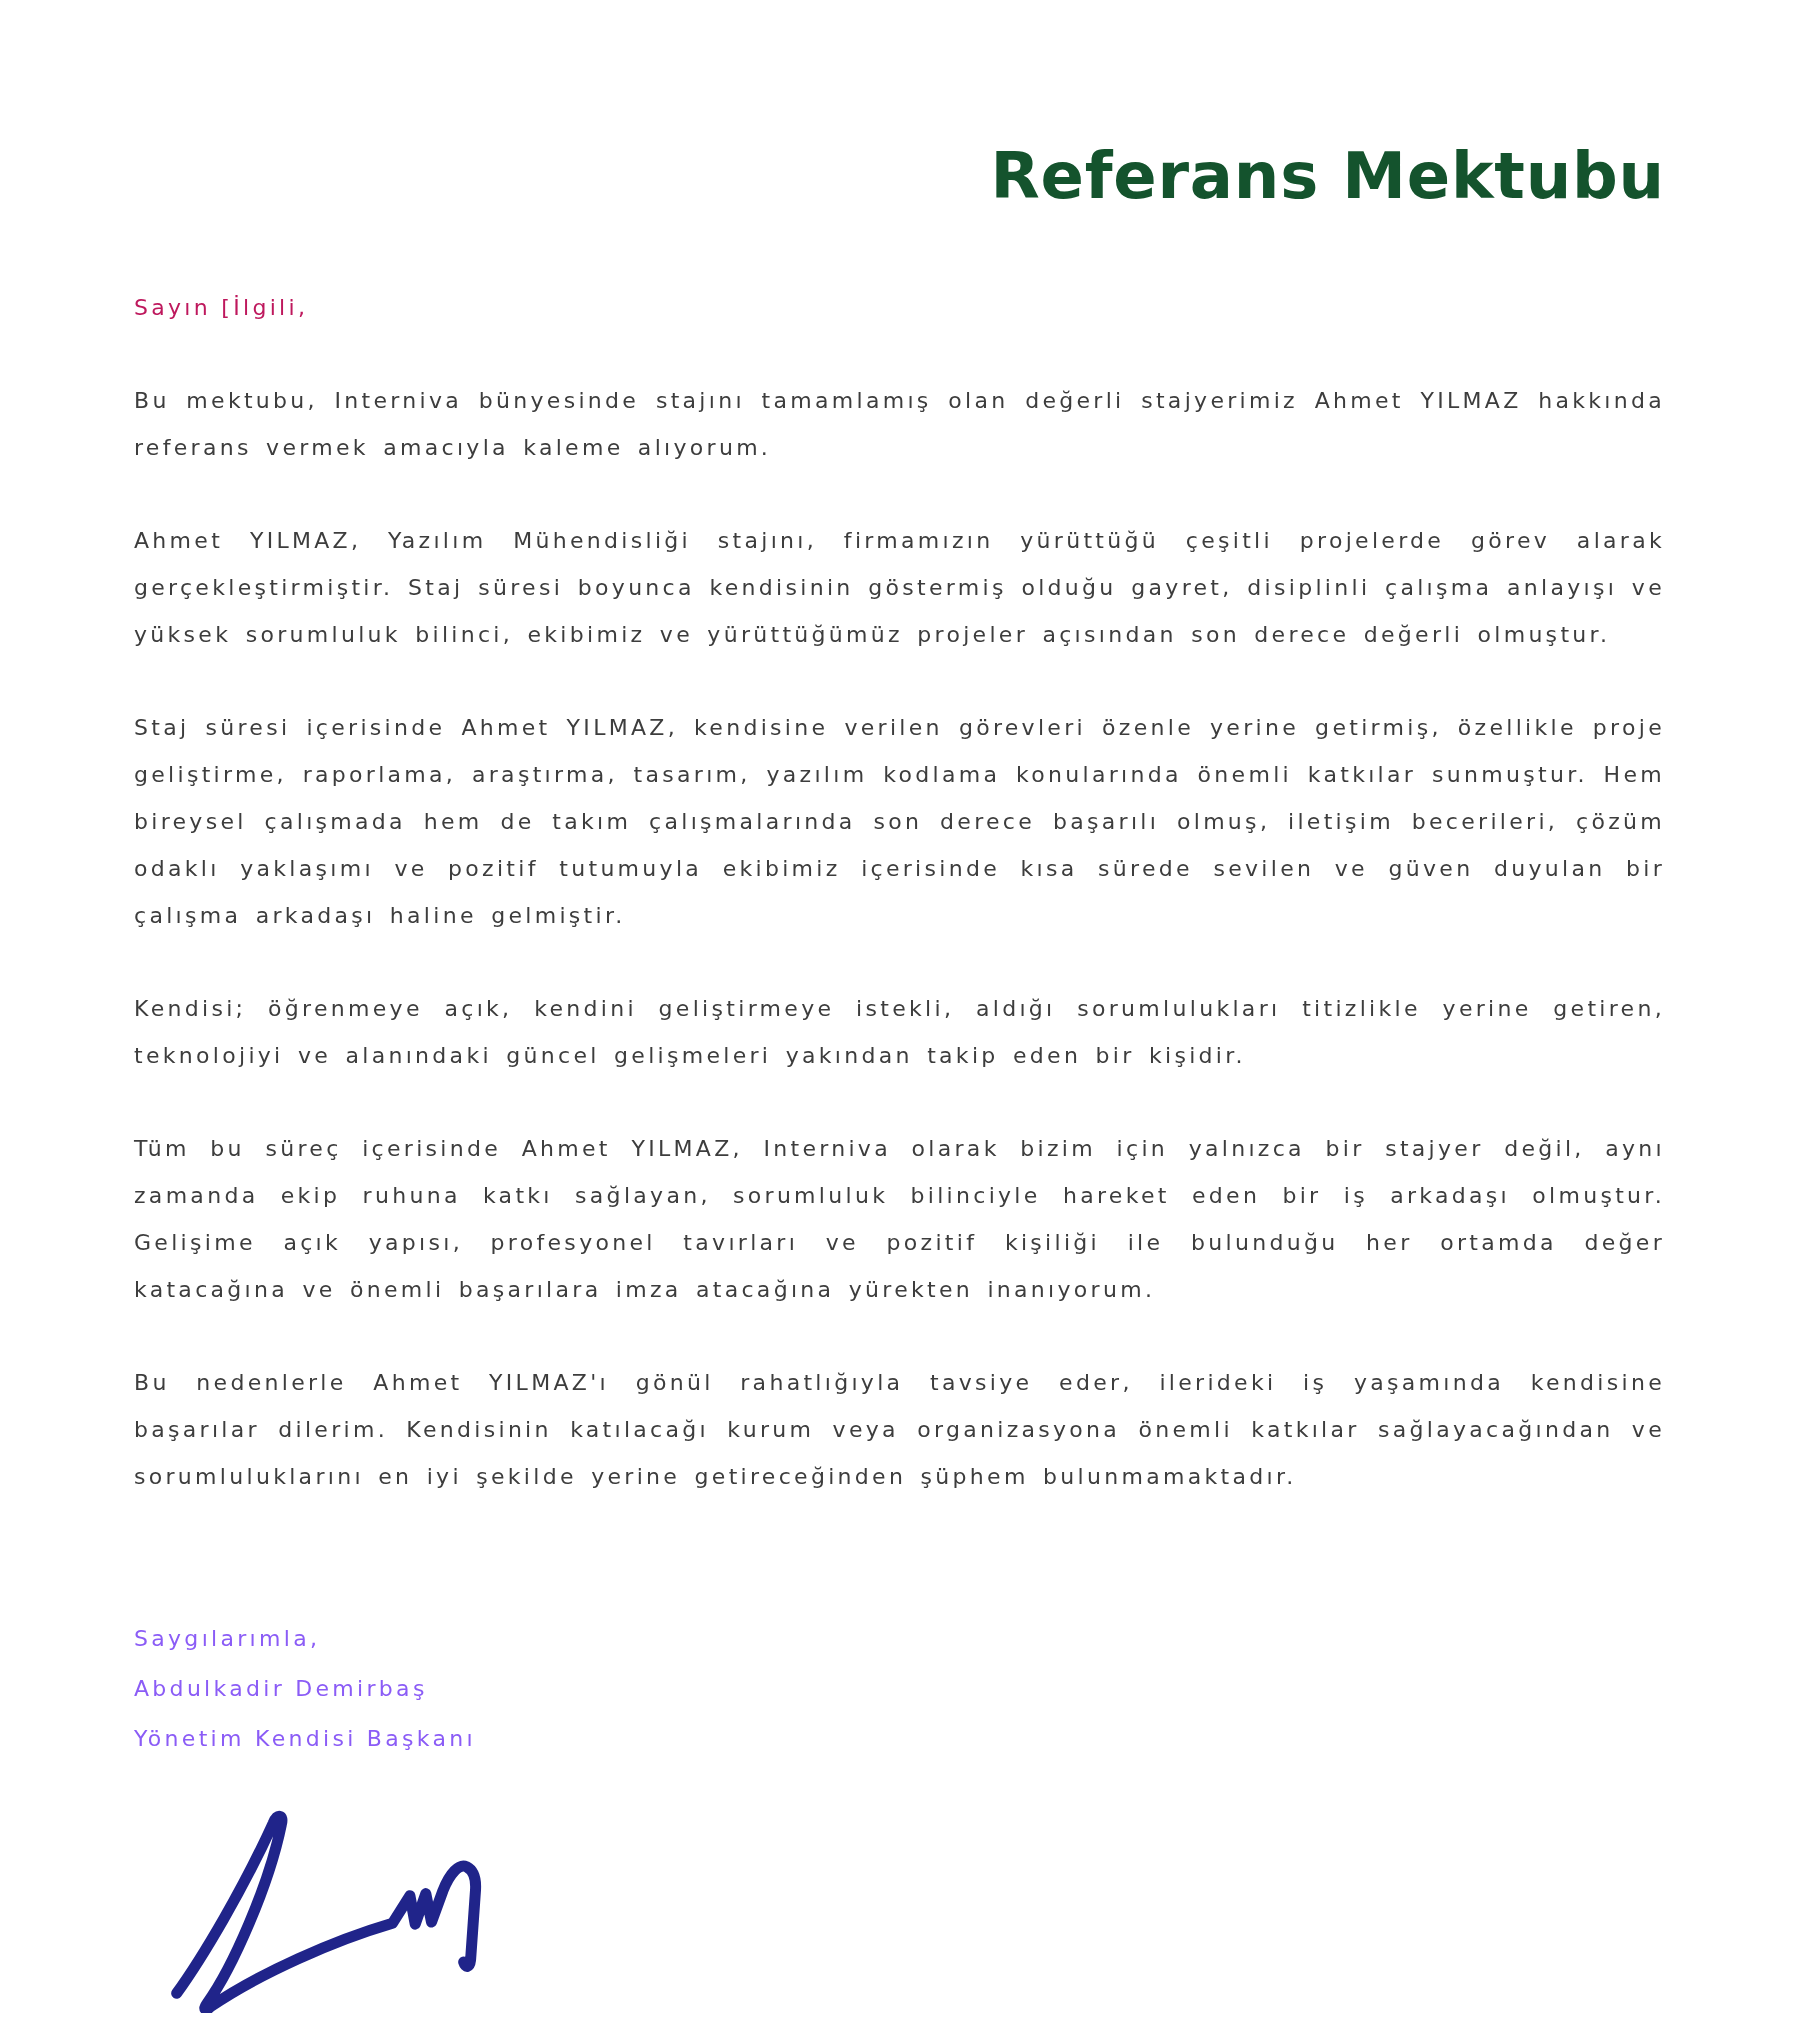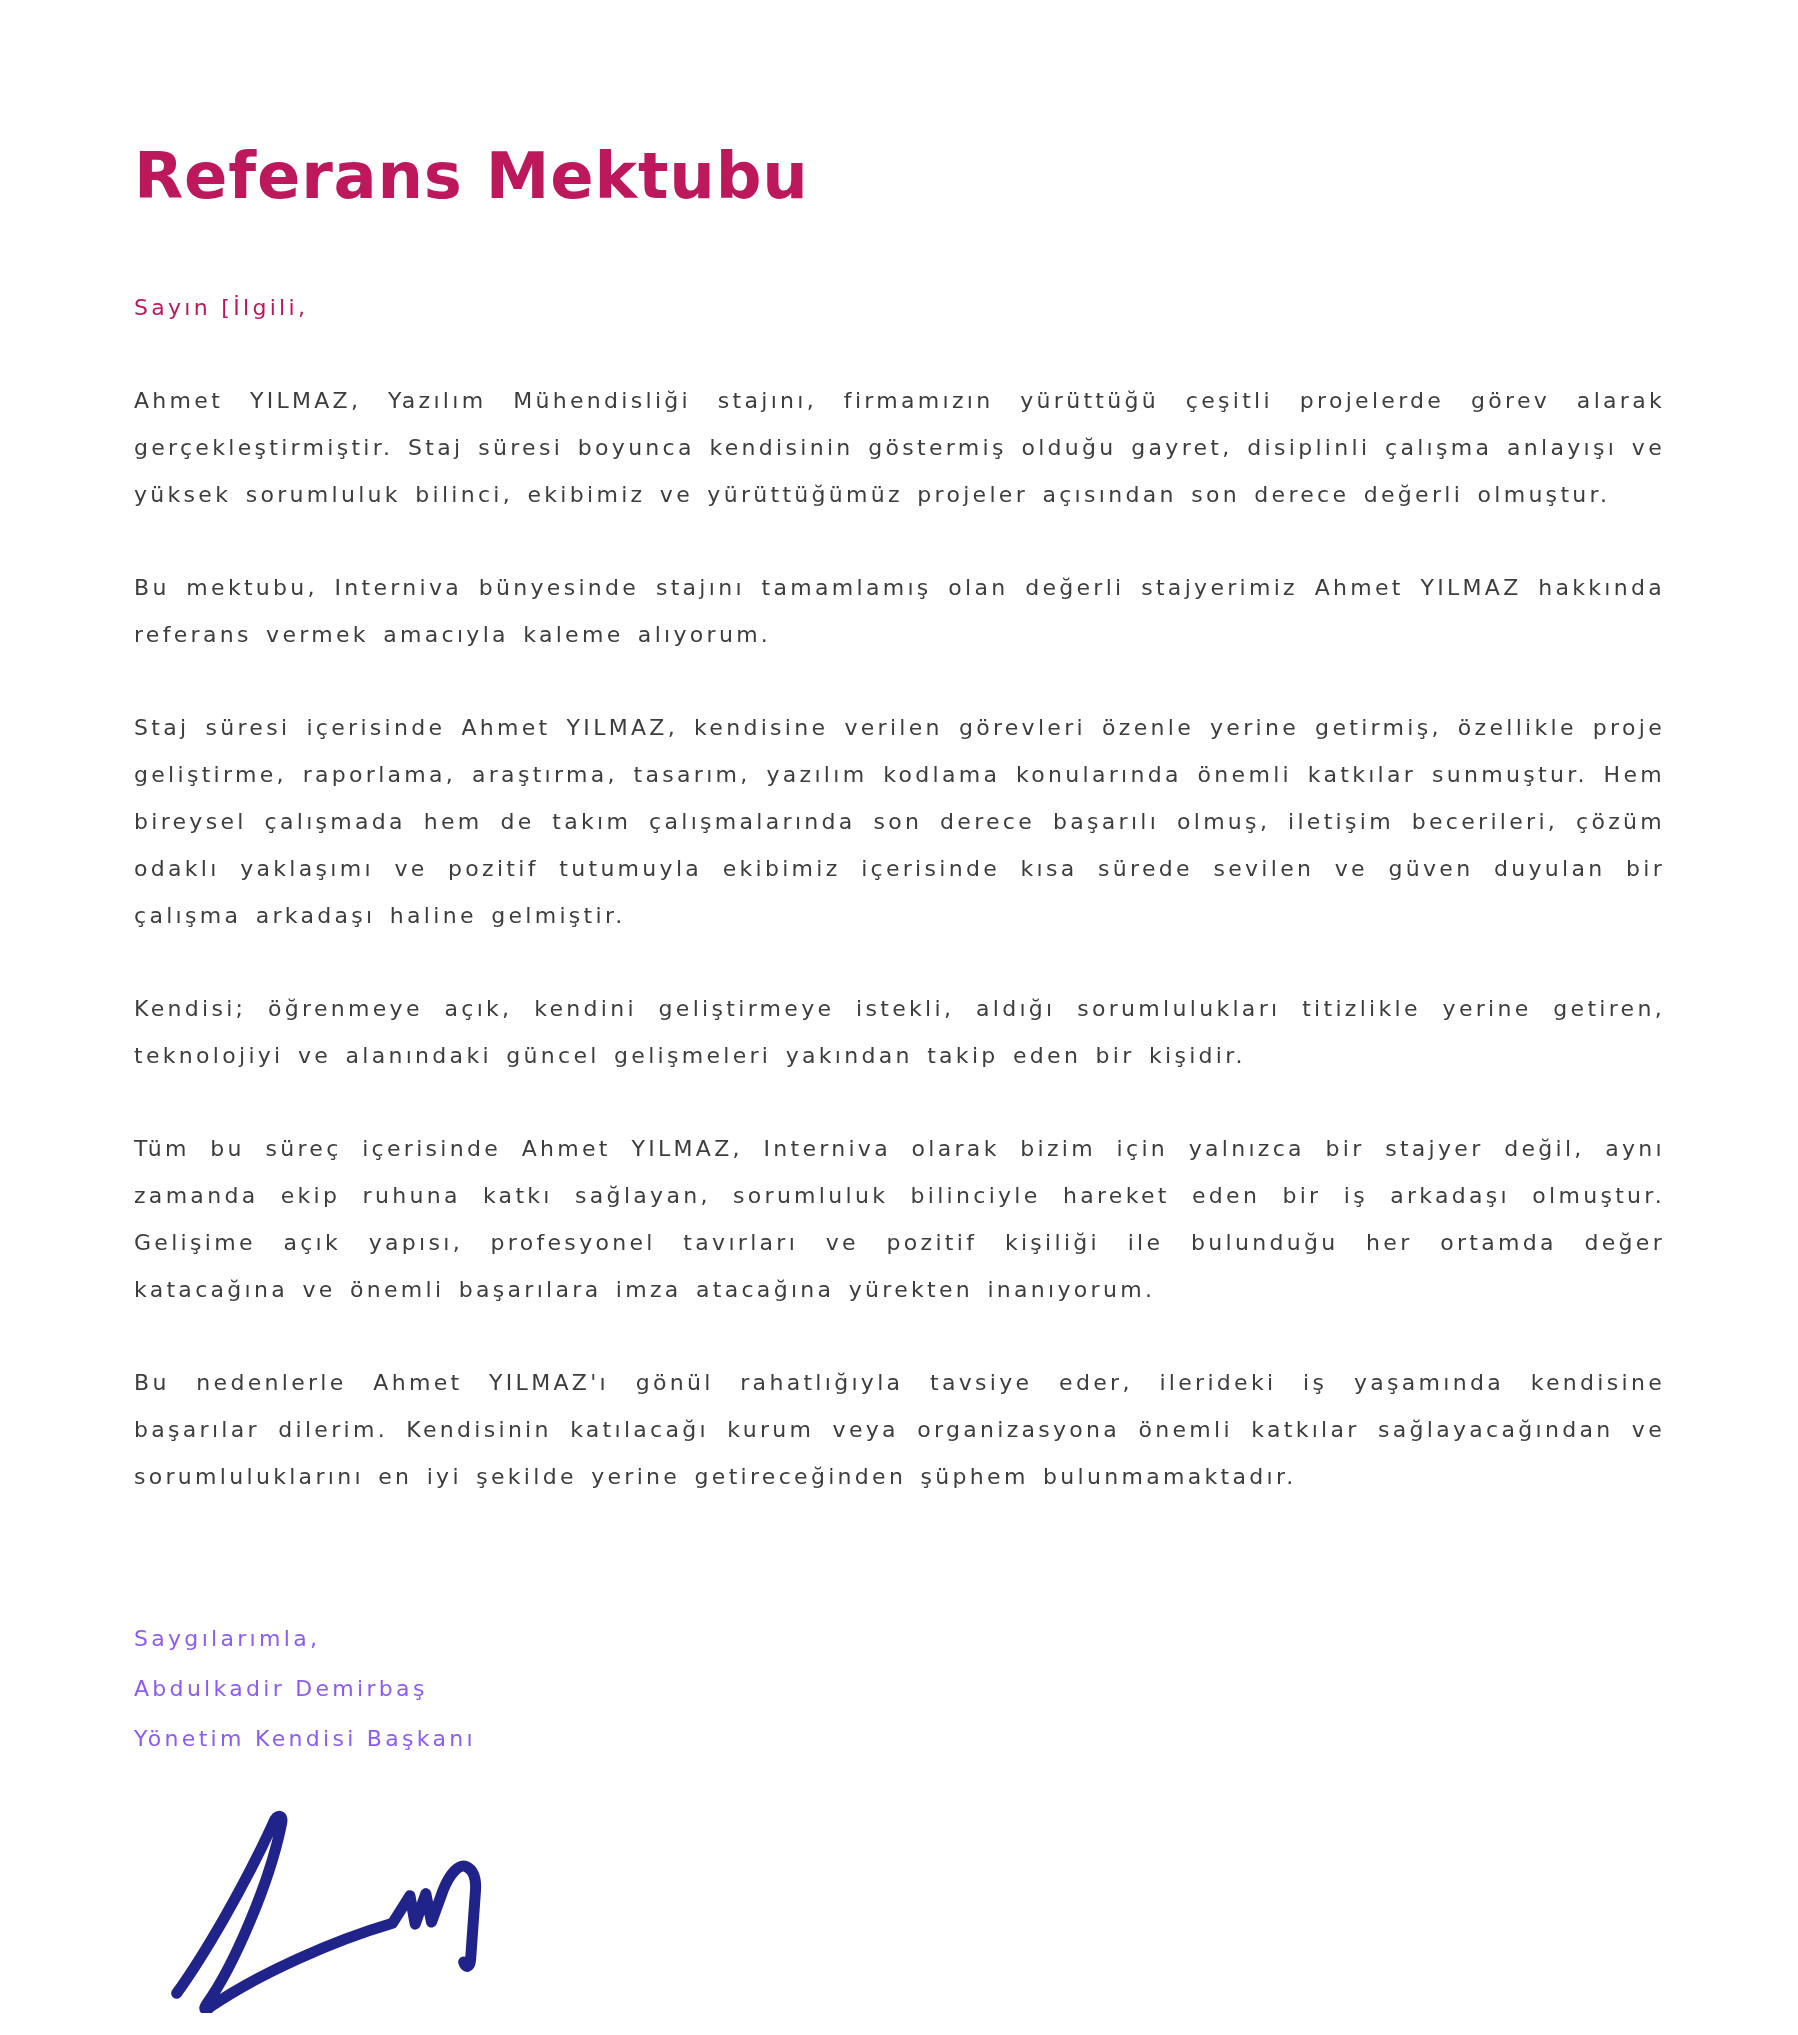--- a/index.html
+++ b/index.html
@@ -13,22 +13,23 @@
     font-family: "DejaVu Sans", "Liberation Sans", sans-serif;
     color: #3d3d3d;
     overflow: hidden;
   }
   .doc-title {
     margin: 0;
     font-size: 64px;
     line-height: 1.2;
     font-weight: 700;
     letter-spacing: 0.8px;
-    color: #be185d;
+    color: #14532d;
     font-family: "DejaVu Sans", "Liberation Sans", sans-serif;
+    text-align: right;
   }
   .salutation {
     margin-top: 69px;
     font-size: 22px;
     line-height: 47px;
     letter-spacing: 3.3px;
     color: #be185d;
   }
   .body-copy p {
     margin: 46px 0 0 0;
@@ -56,22 +57,22 @@
 </head>
 <body>
 
 <div class="page">
 
   <h1 class="doc-title">Referans Mektubu</h1>
 
   <div class="salutation">Sayın [İlgili,</div>
 
   <div class="body-copy">
+    <p>Bu mektubu, Interniva bünyesinde stajını tamamlamış olan değerli stajyerimiz Ahmet YILMAZ hakkında referans vermek amacıyla kaleme alıyorum.</p>
     <p>Ahmet YILMAZ, Yazılım Mühendisliği stajını, firmamızın yürüttüğü çeşitli projelerde görev alarak gerçekleştirmiştir. Staj süresi boyunca kendisinin göstermiş olduğu gayret, disiplinli çalışma anlayışı ve yüksek sorumluluk bilinci, ekibimiz ve yürüttüğümüz projeler açısından son derece değerli olmuştur.</p>
-    <p>Bu mektubu, Interniva bünyesinde stajını tamamlamış olan değerli stajyerimiz Ahmet YILMAZ hakkında referans vermek amacıyla kaleme alıyorum.</p>
     <p>Staj süresi içerisinde Ahmet YILMAZ, kendisine verilen görevleri özenle yerine getirmiş, özellikle proje geliştirme, raporlama, araştırma, tasarım, yazılım kodlama konularında önemli katkılar sunmuştur. Hem bireysel çalışmada hem de takım çalışmalarında son derece başarılı olmuş, iletişim becerileri, çözüm odaklı yaklaşımı ve pozitif tutumuyla ekibimiz içerisinde kısa sürede sevilen ve güven duyulan bir çalışma arkadaşı haline gelmiştir.</p>
     <p>Kendisi; öğrenmeye açık, kendini geliştirmeye istekli, aldığı sorumlulukları titizlikle yerine getiren, teknolojiyi ve alanındaki güncel gelişmeleri yakından takip eden bir kişidir.</p>
     <p>Tüm bu süreç içerisinde Ahmet YILMAZ, Interniva olarak bizim için yalnızca bir stajyer değil, aynı zamanda ekip ruhuna katkı sağlayan, sorumluluk bilinciyle hareket eden bir iş arkadaşı olmuştur. Gelişime açık yapısı, profesyonel tavırları ve pozitif kişiliği ile bulunduğu her ortamda değer katacağına ve önemli başarılara imza atacağına yürekten inanıyorum.</p>
     <p>Bu nedenlerle Ahmet YILMAZ'ı gönül rahatlığıyla tavsiye eder, ilerideki iş yaşamında kendisine başarılar dilerim. Kendisinin katılacağı kurum veya organizasyona önemli katkılar sağlayacağından ve sorumluluklarını en iyi şekilde yerine getireceğinden şüphem bulunmamaktadır.</p>
   </div>
 
   <div class="closing">
     <div>Saygılarımla,</div>
     <div>Abdulkadir Demirbaş</div>
     <div>Yönetim Kendisi Başkanı</div>

